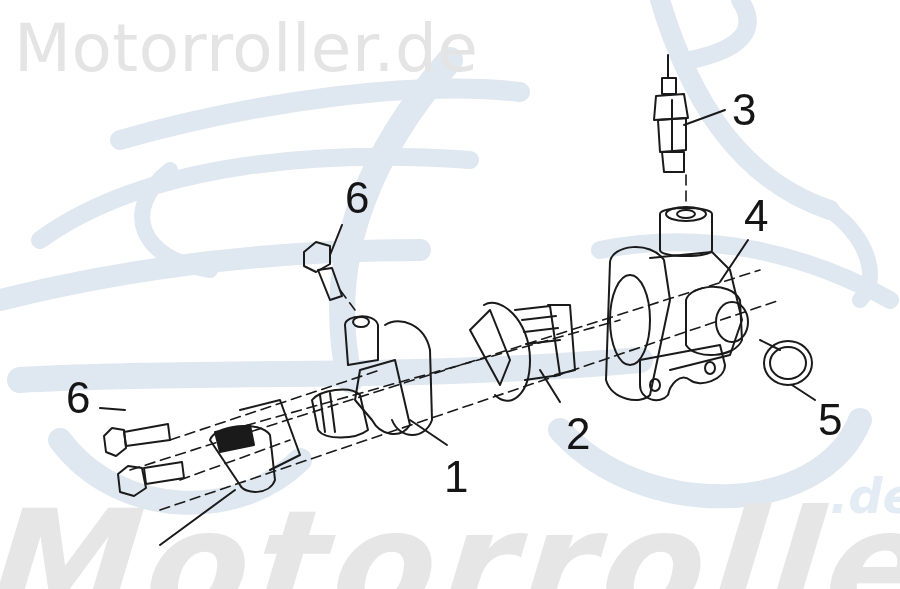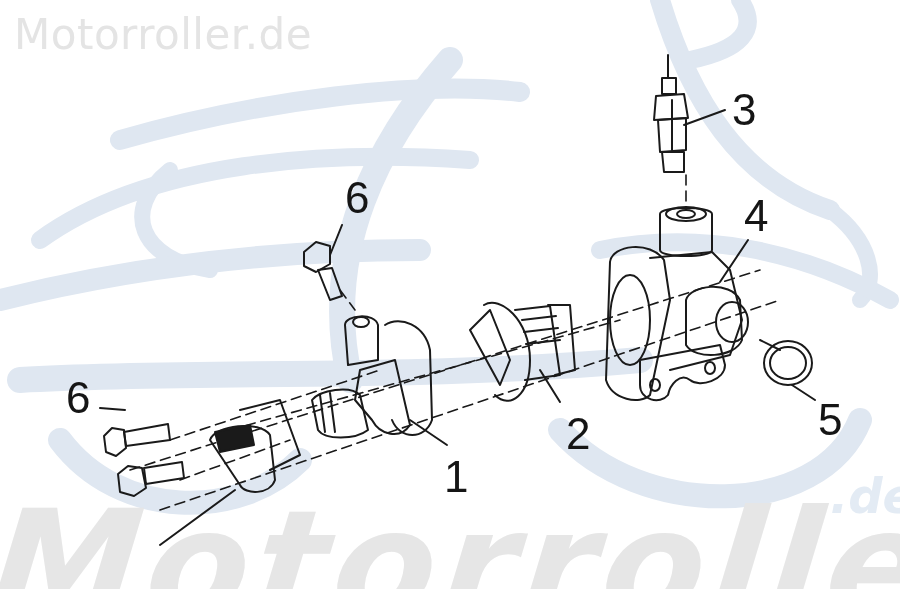--- a/index.html
+++ b/index.html
@@ -1,18 +1,18 @@
 <!DOCTYPE html>
 <html><head>
 <meta charset="utf-8">
 <style>
   html, body { margin: 0; padding: 0; background: #ffffff; }
   body { width: 900px; height: 589px; overflow: hidden; position: relative; font-family: "Liberation Sans", sans-serif; }
   .canvas { position: absolute; left: 0; top: 0; width: 900px; height: 589px; }
-  .wm-top { position: absolute; left: 14px; top: 10px; font-family: "DejaVu Sans", sans-serif; font-size: 42px; color: #e4e4e4; letter-spacing: 0.5px; white-space: nowrap; }
+  .wm-top { position: absolute; left: 14px; top: 10px; font-family: "DejaVu Sans", sans-serif; font-size: 66px; color: #e4e4e4; letter-spacing: 0.5px; white-space: nowrap; }
   .wm-bottom { position: absolute; left: -8px; top: 478px; font-family: "DejaVu Sans", sans-serif; font-weight: bold; font-style: italic; font-size: 150px; color: #e6e6e6; letter-spacing: 6px; white-space: nowrap; transform: skewX(-6deg); }
   .wm-de { position: absolute; left: 830px; top: 468px; font-family: "DejaVu Sans", sans-serif; font-weight: bold; font-style: italic; font-size: 48px; color: #e3ebf4; white-space: nowrap; }
   .callout { position: absolute; font-family: "Liberation Sans", sans-serif; font-size: 44px; color: #151515; line-height: 1; }
   svg { position: absolute; left: 0; top: 0; }
 </style>
 </head>
 <body>
 
 <div class="canvas">
 

